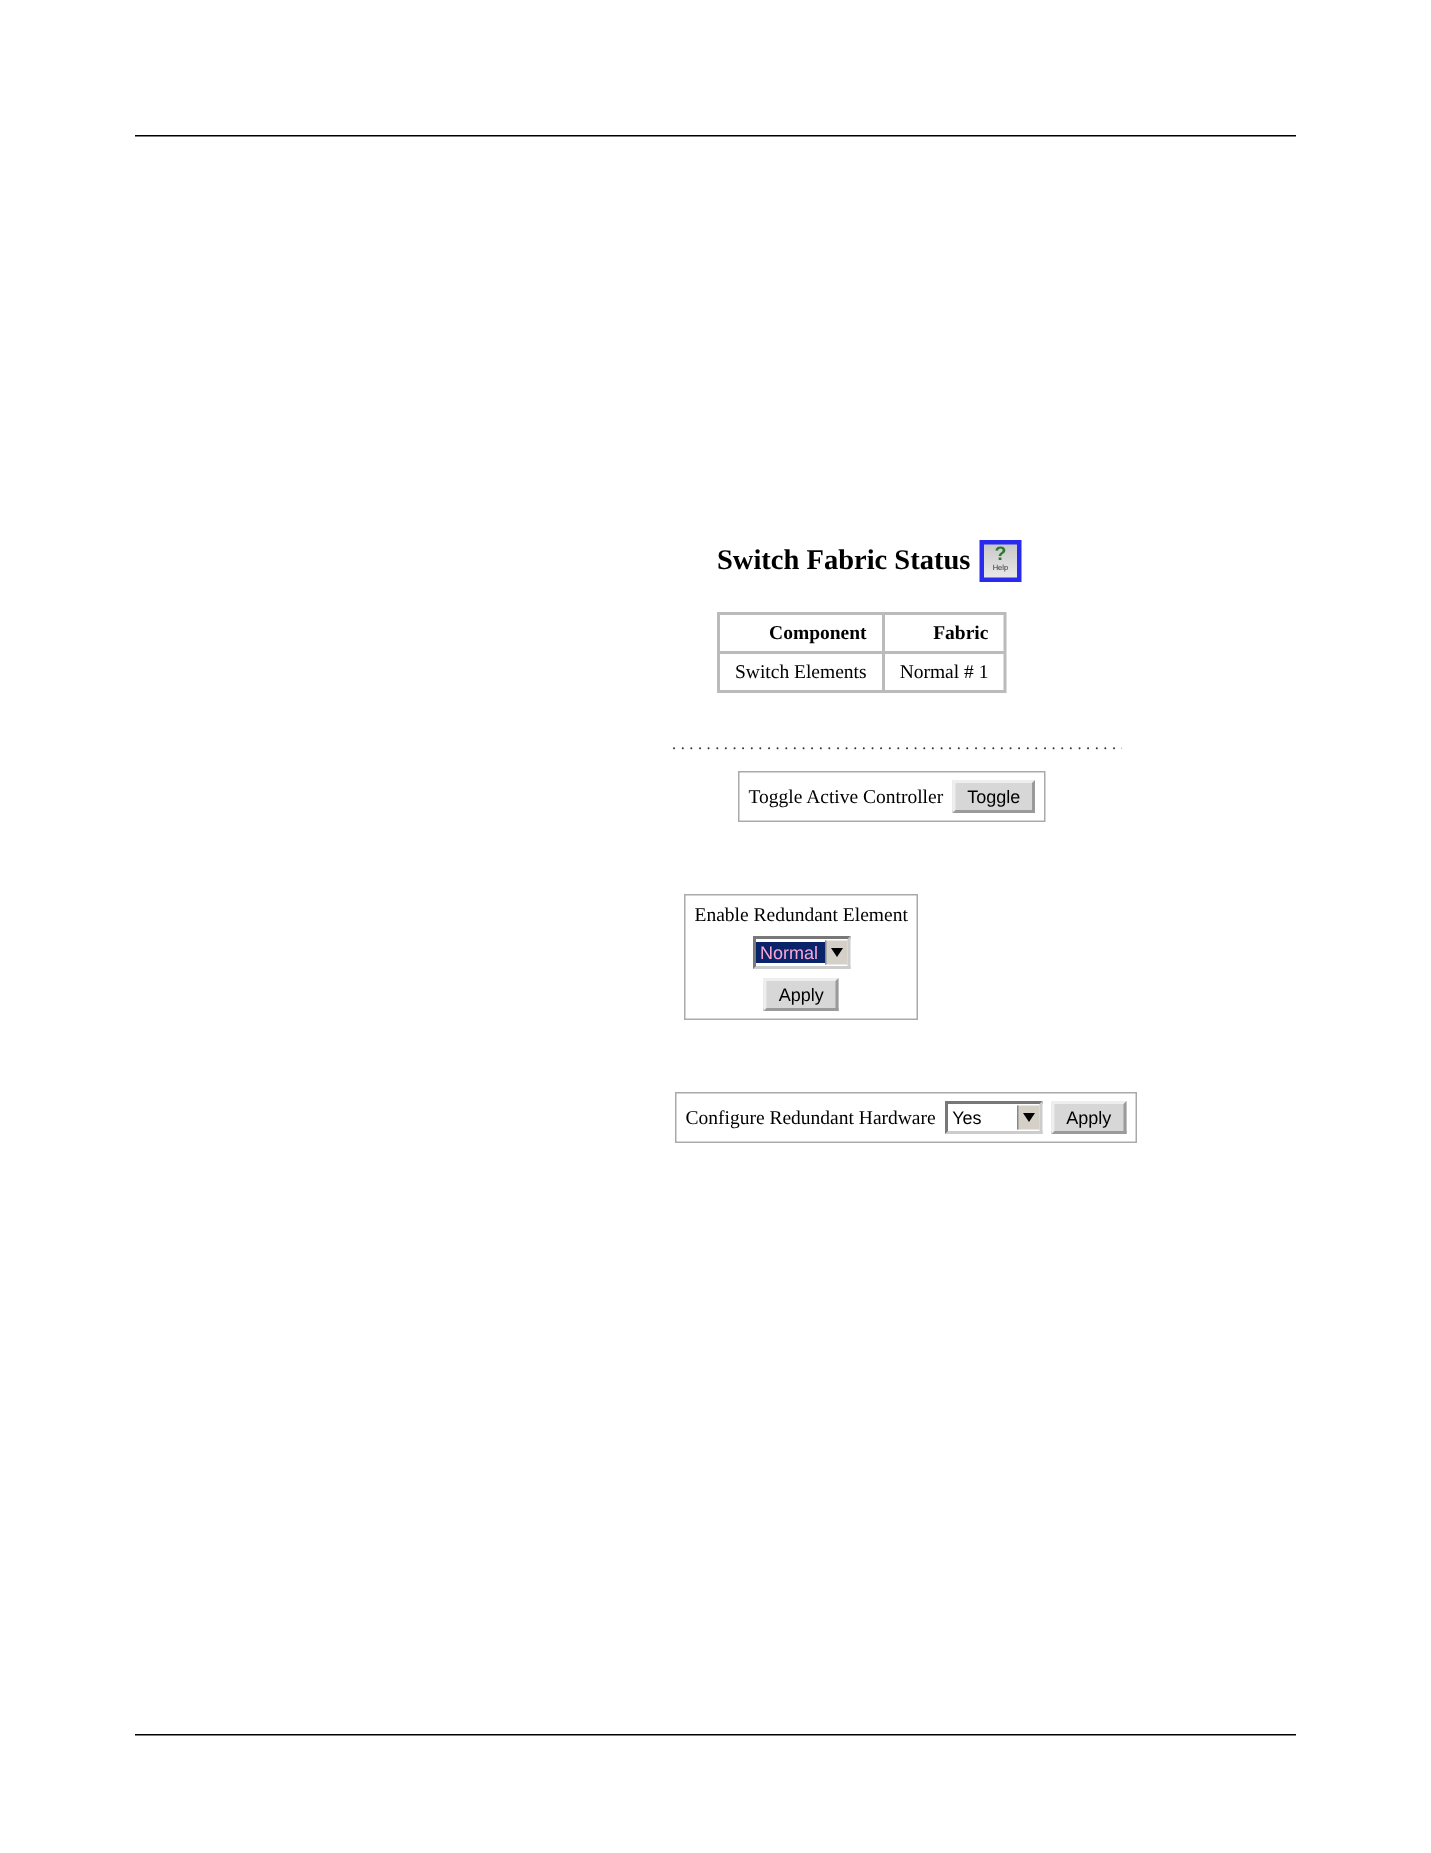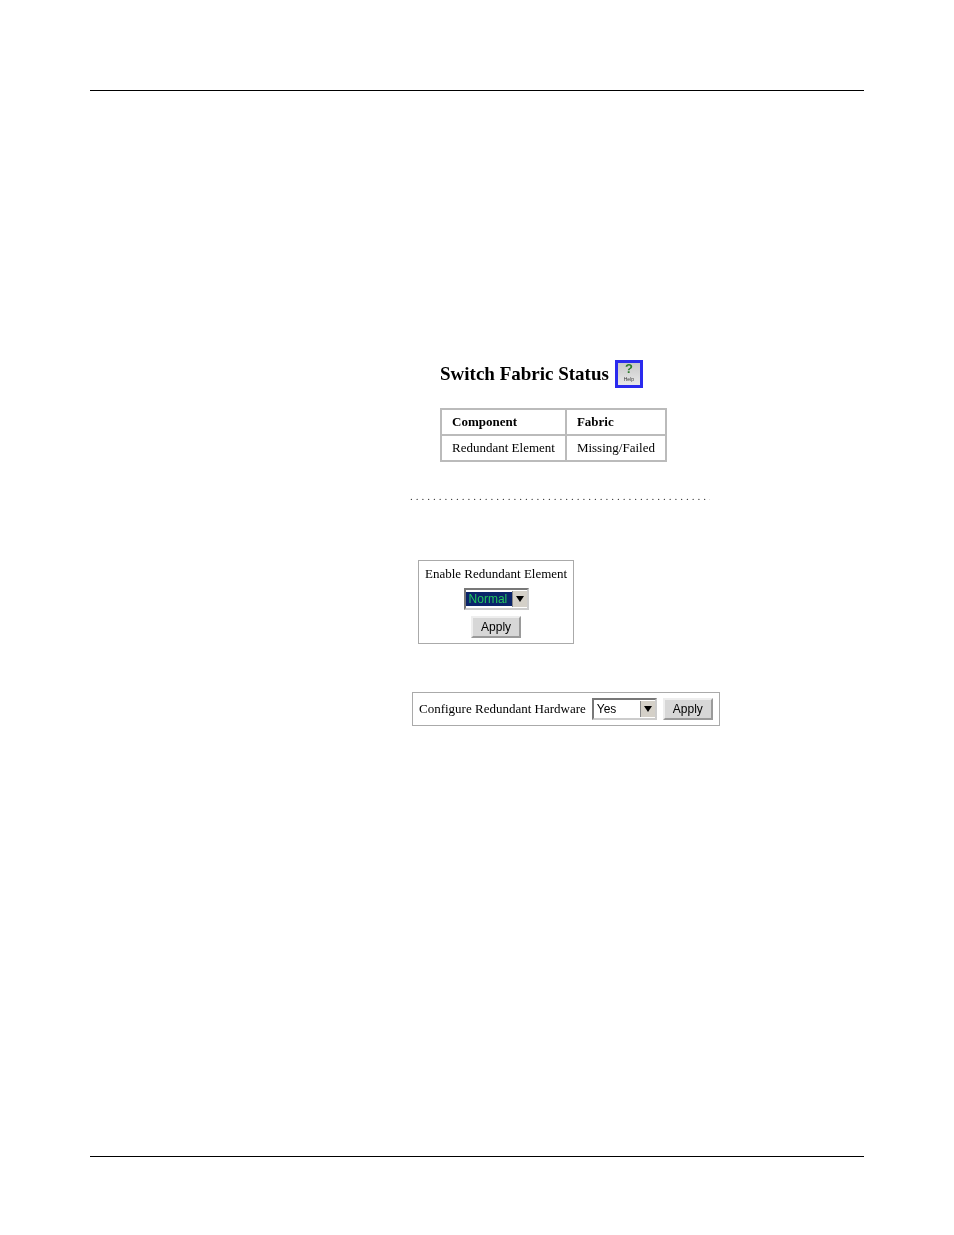--- a/index.html
+++ b/index.html
@@ -28,21 +28,21 @@
   .hr-bottom {
     border: none;
     border-top: 1px solid #000;
     position: absolute;
     left: 90px;
     right: 90px;
     bottom: 70px;
   }
   .figure-area {
     position: absolute;
-    left: 410px;
+    left: 448px;
     top: 360px;
     width: 300px;
   }
   .title-row {
     display: flex;
     align-items: center;
     gap: 6px;
     margin-left: 30px;
   }
   .page-title {
@@ -86,21 +86,21 @@
     border-spacing: 2px;
     margin-top: 20px;
     margin-left: 30px;
     background: #bbb;
   }
   .status-table th, .status-table td {
     background: #fff;
     font-family: "Times New Roman", Times, serif;
     font-size: 13px;
     padding: 4px 10px;
-    text-align: left;
+    text-align: right;
     white-space: nowrap;
   }
   .status-table th {
     font-weight: bold;
   }
   .dots {
     letter-spacing: 3px;
     font-size: 11px;
     color: #333;
     margin: 28px 0 10px 0;
@@ -146,21 +146,21 @@
     height: 18px;
   }
   .select-value {
     padding: 0 3px;
     display: inline-block;
     min-width: 40px;
     font-size: 12px;
   }
   .select-value.selected {
     background: #0a246a;
-    color: #22c55e;
+    color: #f9a8d4;
   }
   .select-arrow {
     width: 14px;
     height: 16px;
     background: #d4d0c8;
     border-left: 1px solid #888;
     display: inline-flex;
     align-items: center;
     justify-content: center;
   }
@@ -185,28 +185,32 @@
 
     <table class="status-table">
       <thead>
         <tr>
           <th>Component</th>
           <th>Fabric</th>
         </tr>
       </thead>
       <tbody>
         <tr>
-          <td>Redundant Element</td>
-          <td>Missing/Failed</td>
+          <td>Switch Elements</td>
+          <td>Normal # 1</td>
         </tr>
       </tbody>
     </table>
 
     <div class="dots">..........................................................</div>
 
+    <div class="control-box">
+      <span class="control-label">Toggle Active Controller</span>
+      <button class="btn">Toggle</button>
+    </div>
 
     <div class="gap-block"></div>
 
     <div class="control-box second">
       <span class="control-label">Enable Redundant Element</span>
       <span class="select">
         <span class="select-value selected">Normal</span>
         <span class="select-arrow">
           <svg width="8" height="6" viewBox="0 0 8 6">
               <polygon points="0,0 8,0 4,6" fill="#000"></polygon>

